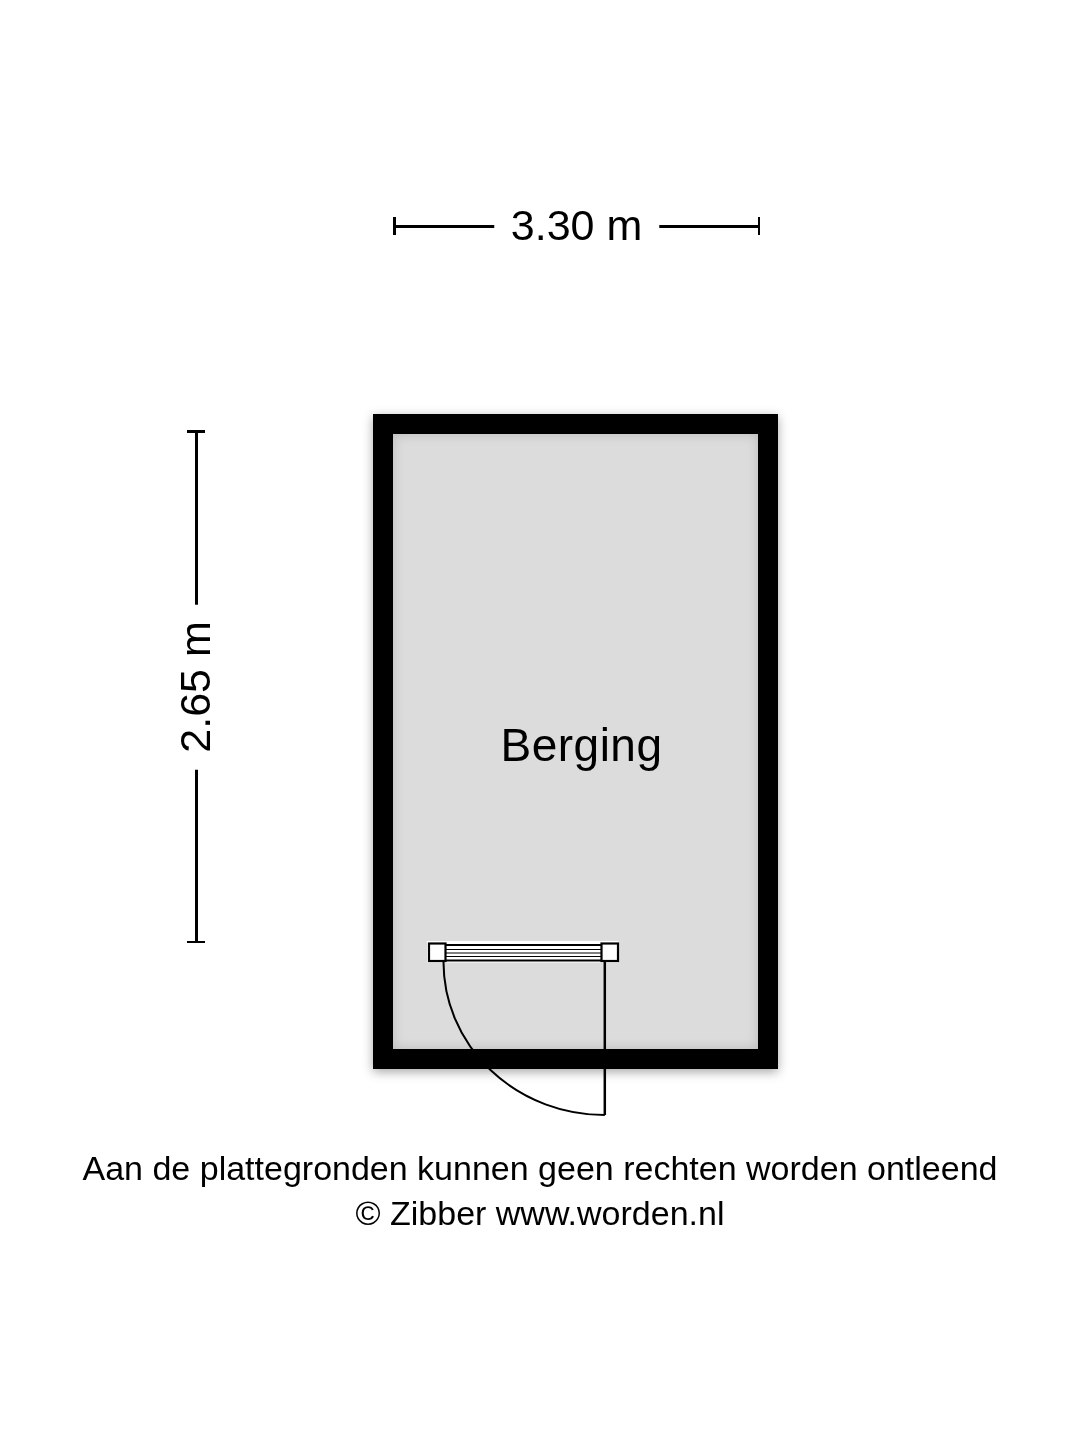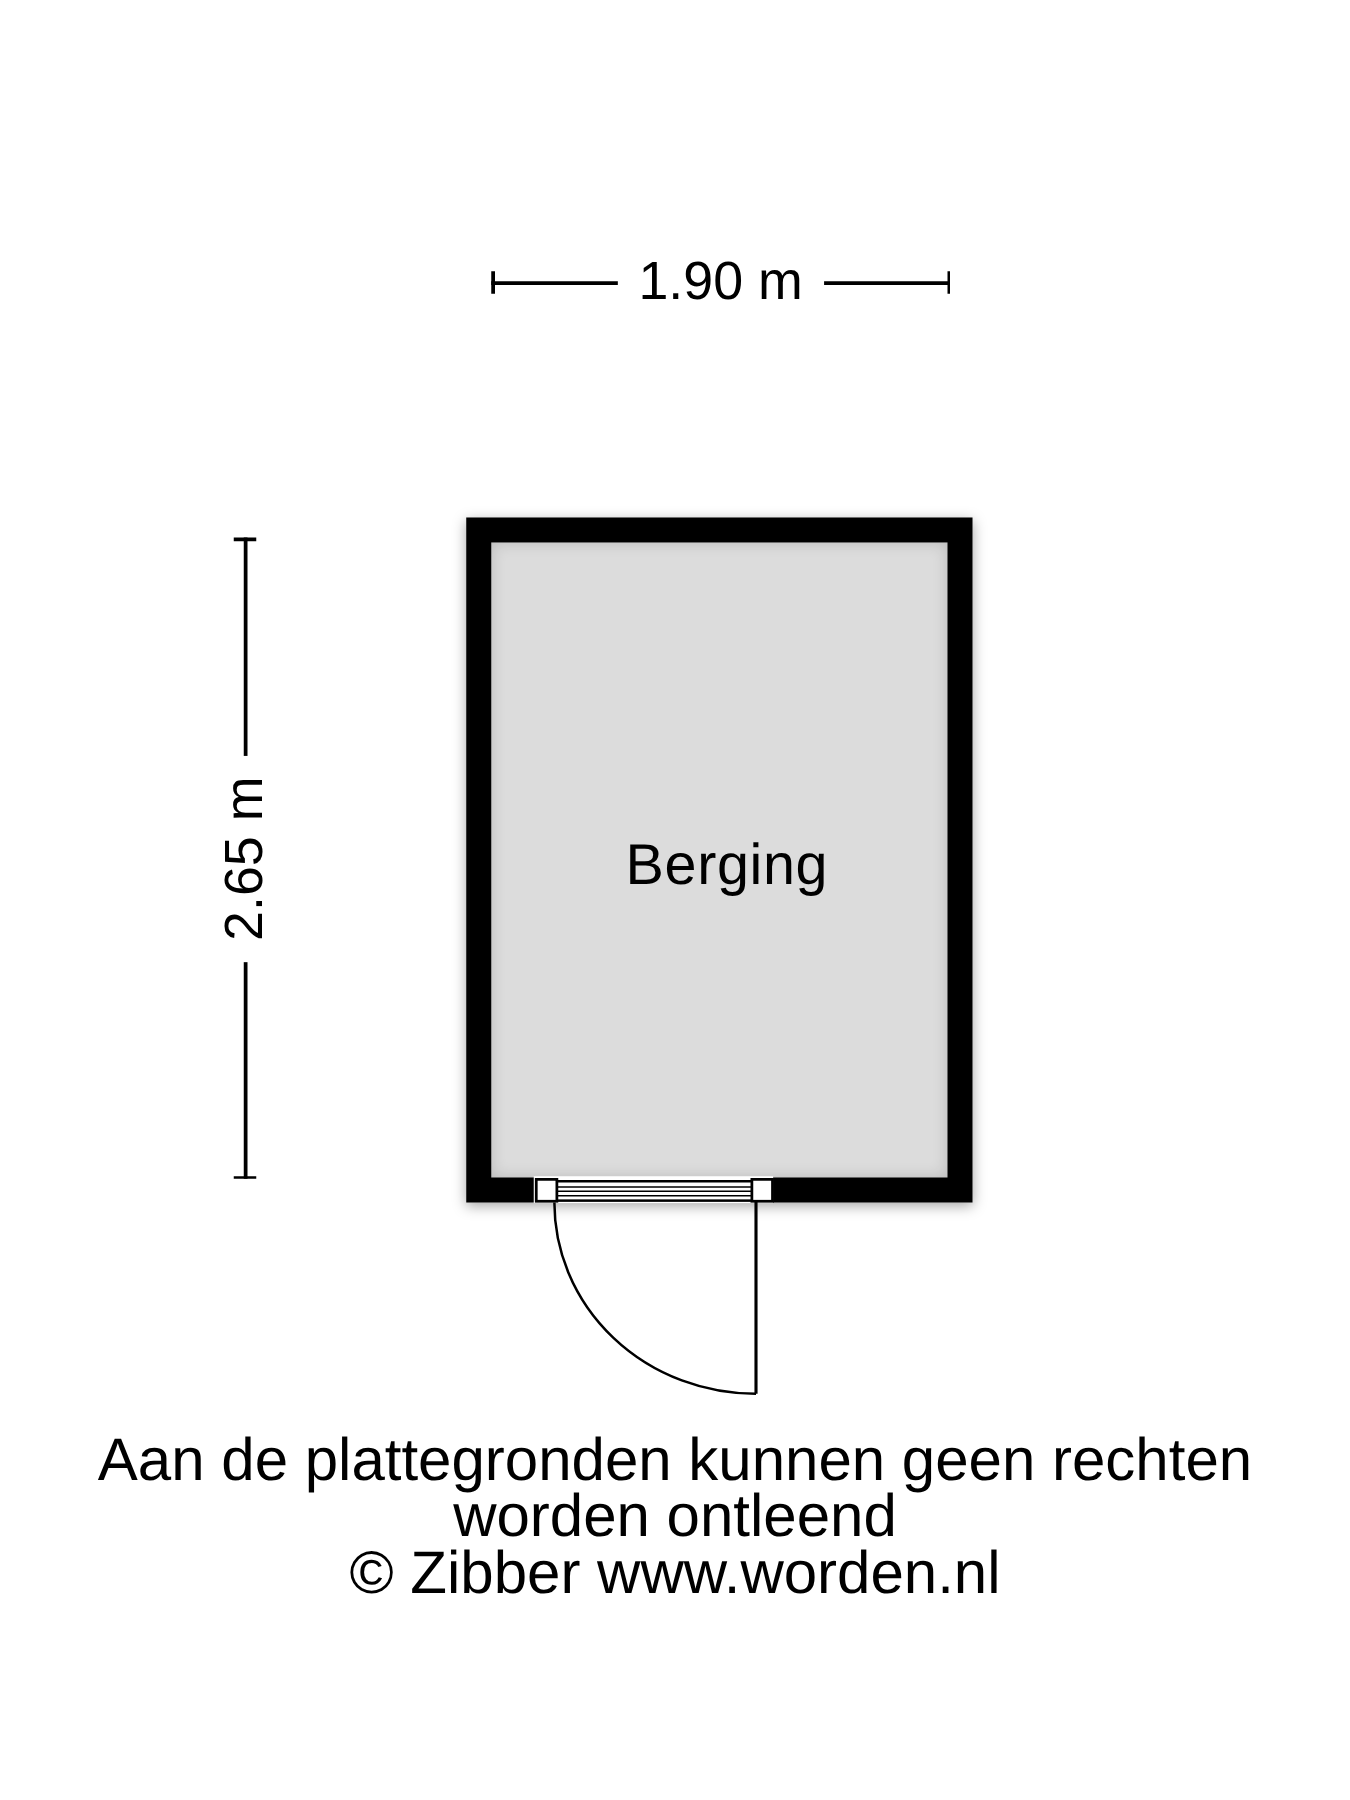--- a/index.html
+++ b/index.html
@@ -44,21 +44,21 @@
     z-index: 2;
   }
   .dim-label.rotated {
     transform: translate(-50%, -50%) rotate(-90deg);
   }
 
   
   .room {
     position: absolute;
     left: 373px; top: 414px;
-    width: 405px; height: 548px;
+    width: 405px; height: 655px;
     box-sizing: border-box;
     border: 20px solid var(--wall, #000000);
     background: var(--floor, #dcdcdc);
     box-shadow: 0 3px 10px rgba(0,0,0,0.35), inset 0 0 12px rgba(0,0,0,0.16);
     display: flex; align-items: center; justify-content: center;
   }
   .room-label {
     font-size: 46px;
     letter-spacing: 0.5px;
     color: var(--text, #000000);
@@ -69,35 +69,35 @@
   .door { position: absolute; left: 425px; top: 938px; z-index: 3; }
   .door .fill-bg  { fill: var(--background, #ffffff); }
   .door .stroked  { stroke: var(--wall, #000000); }
   .door .no-fill  { fill: none; }
 
   
   .footer {
     position: absolute;
     left: 0; right: 0; top: 1146px;
     text-align: center;
-    font-size: 48px;
+    font-size: 34px;
     line-height: 45px;
     color: var(--text, #000000);
   }
 </style>
 </head>
 <body>
 
 <div class="canvas">
 
   <div class="dim dim-width">
     <div class="dim-line-h"></div>
     <div class="tick-v t-left"></div>
     <div class="tick-v t-right"></div>
-    <div class="dim-label">1.90 m</div>
+    <div class="dim-label">3.30 m</div>
   </div>
 
   <div class="dim dim-height">
     <div class="dim-line-v"></div>
     <div class="tick-h t-top"></div>
     <div class="tick-h t-bottom"></div>
     <div class="dim-label rotated">2.65 m</div>
   </div>
 
   <div class="room">

